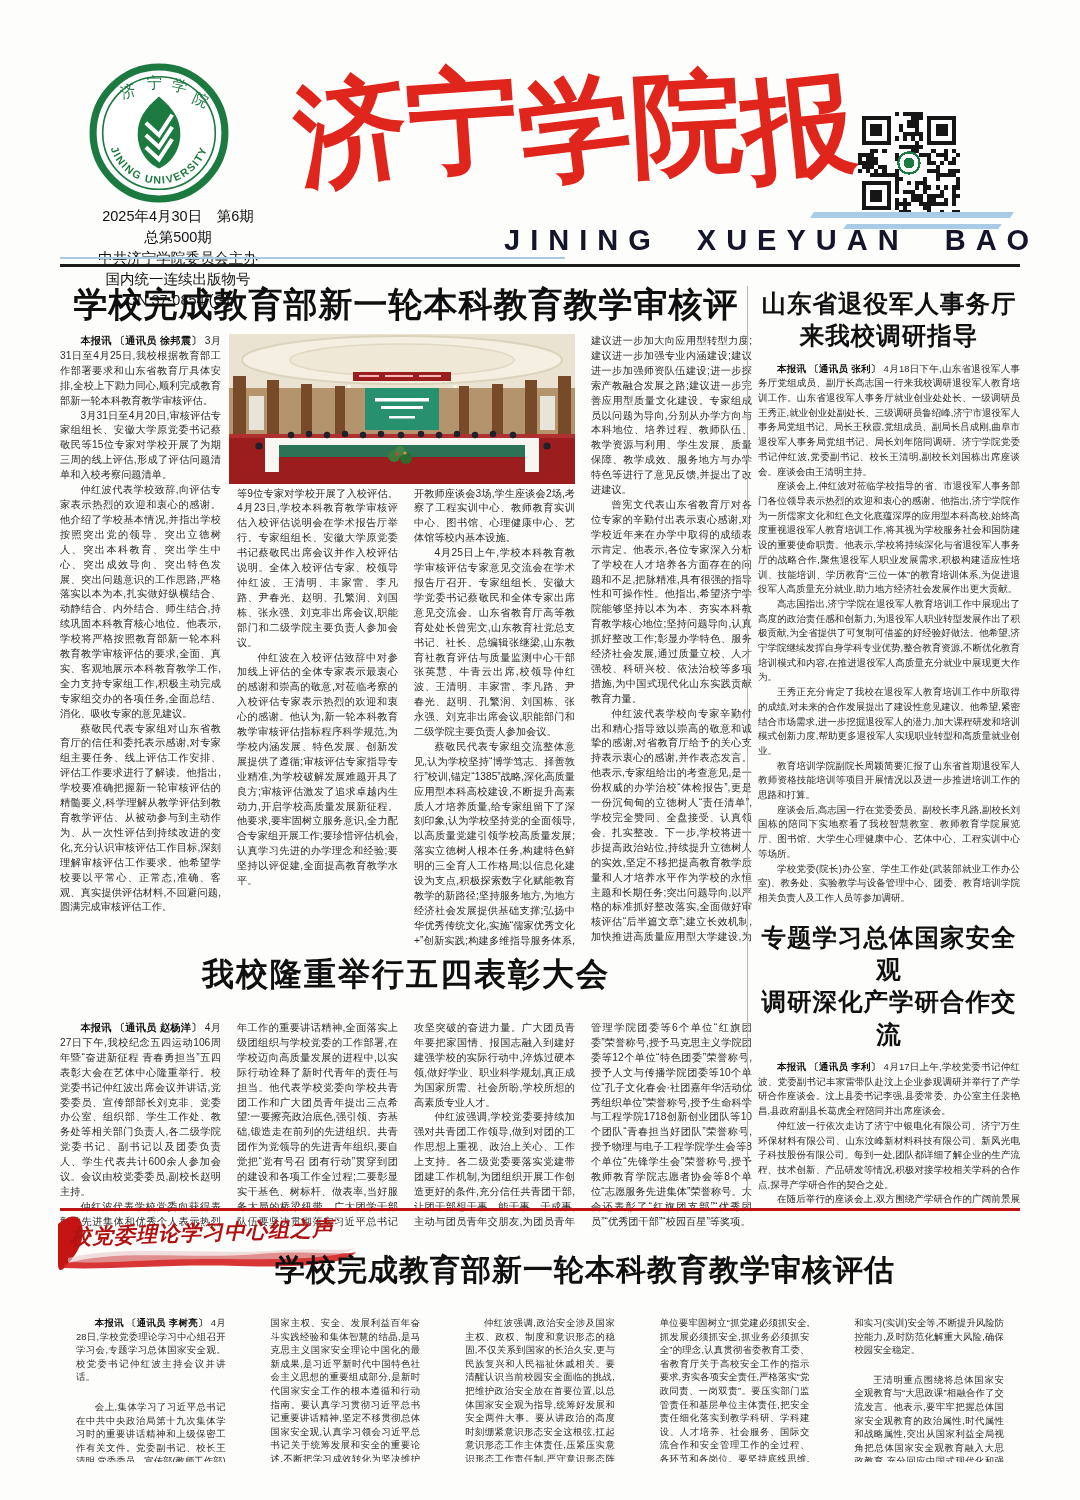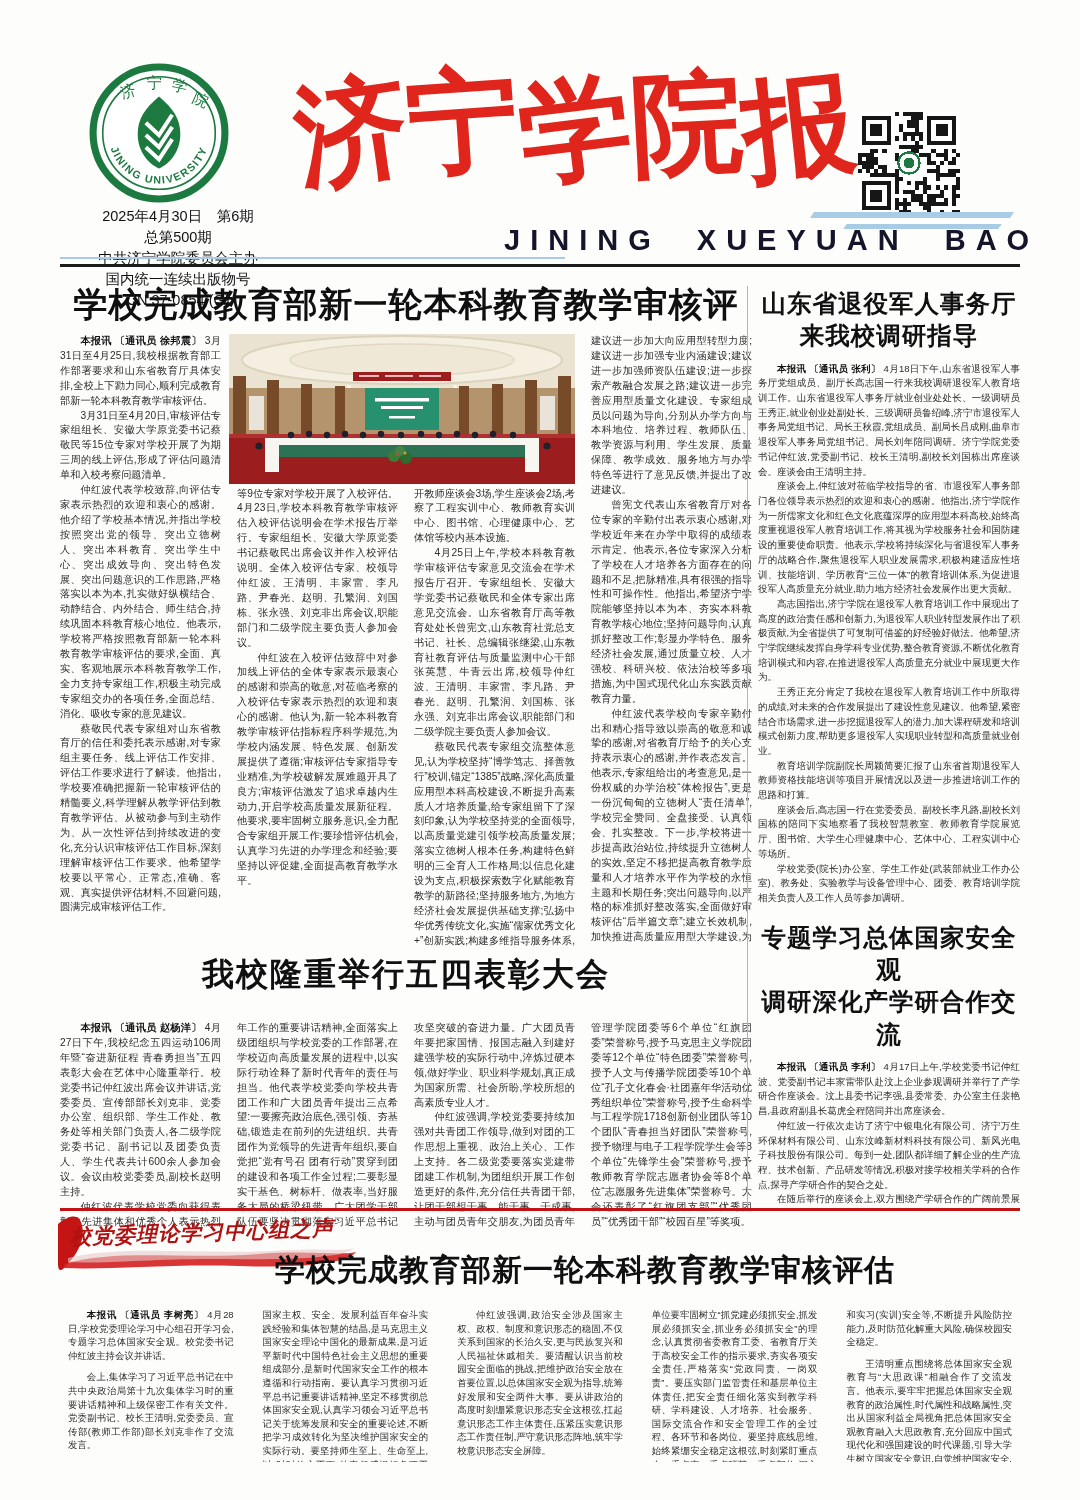--- a/index.html
+++ b/index.html
@@ -42,21 +42,21 @@
   .rhead{text-align:center;font-size:24.5px;line-height:1.32;letter-spacing:1px;}
   .rbody{margin-top:9px;text-align:justify;}
   .rbody p{margin:0;font-size:9.5px;line-height:14.7px;color:#2b2b2b;text-indent:2em;}
   #wenshang-head{margin-top:16px;}
   
   #red-line{left:60px;top:1208px;width:960px;height:3px;background:#c01414;}
   #banner{left:58px;top:1214px;width:300px;height:58px;}
   #banner-text{left:70px;top:1218px;width:290px;font-size:21px;font-weight:bold;font-style:italic;color:#b01212;font-family:"Liberation Serif",serif;letter-spacing:1px;transform:rotate(-2deg);}
   #bottom-headline{left:150px;top:1250px;width:870px;text-align:center;font-size:30px;letter-spacing:1px;}
   #bottom-cols{left:60px;top:1300px;width:960px;height:162px;display:flex;gap:13px;}
-  .b9 p{margin:8px;font-size:9.4px;line-height:13.6px;color:#2b2b2b;text-indent:2em;}
+  .b9 p{margin:16px;font-size:9.4px;line-height:13.6px;color:#2b2b2b;text-indent:2em;}
   .b9 p.cont{text-indent:0;}
   .col b, .rbody b{color:#111;}
 </style>
 </head>
 <body>
 
 <div class="abs" id="logo">
   <svg width="142" height="142" viewBox="0 0 140 140">
     <circle cx="70" cy="70" r="65" fill="#ffffff" stroke="#1c7a40" stroke-width="7"></circle>
     <circle cx="70" cy="70" r="55.5" fill="none" stroke="#1c7a40" stroke-width="1.6"></circle>

